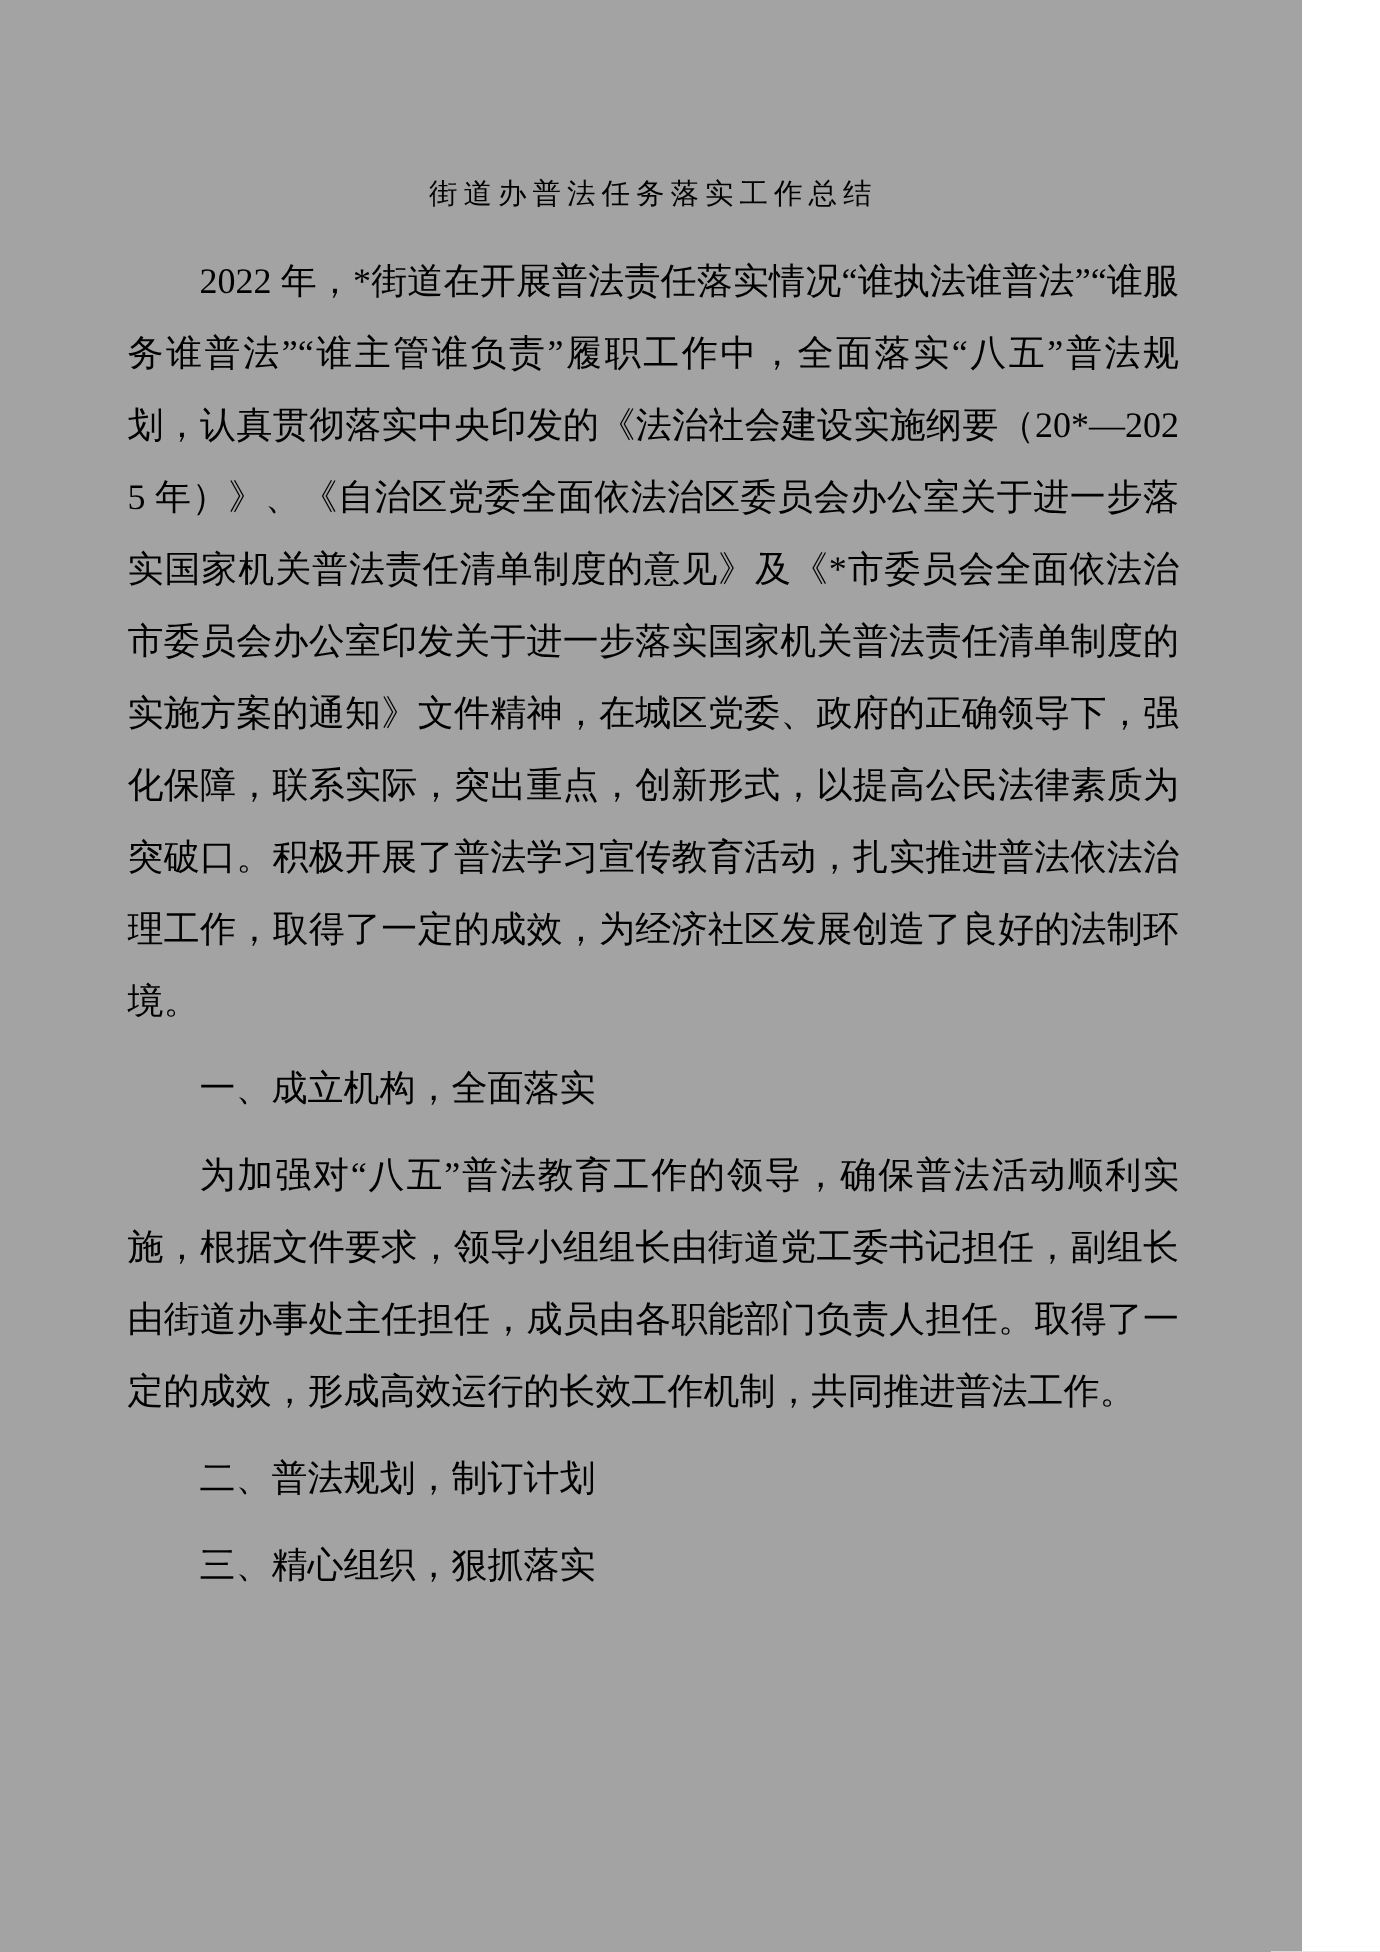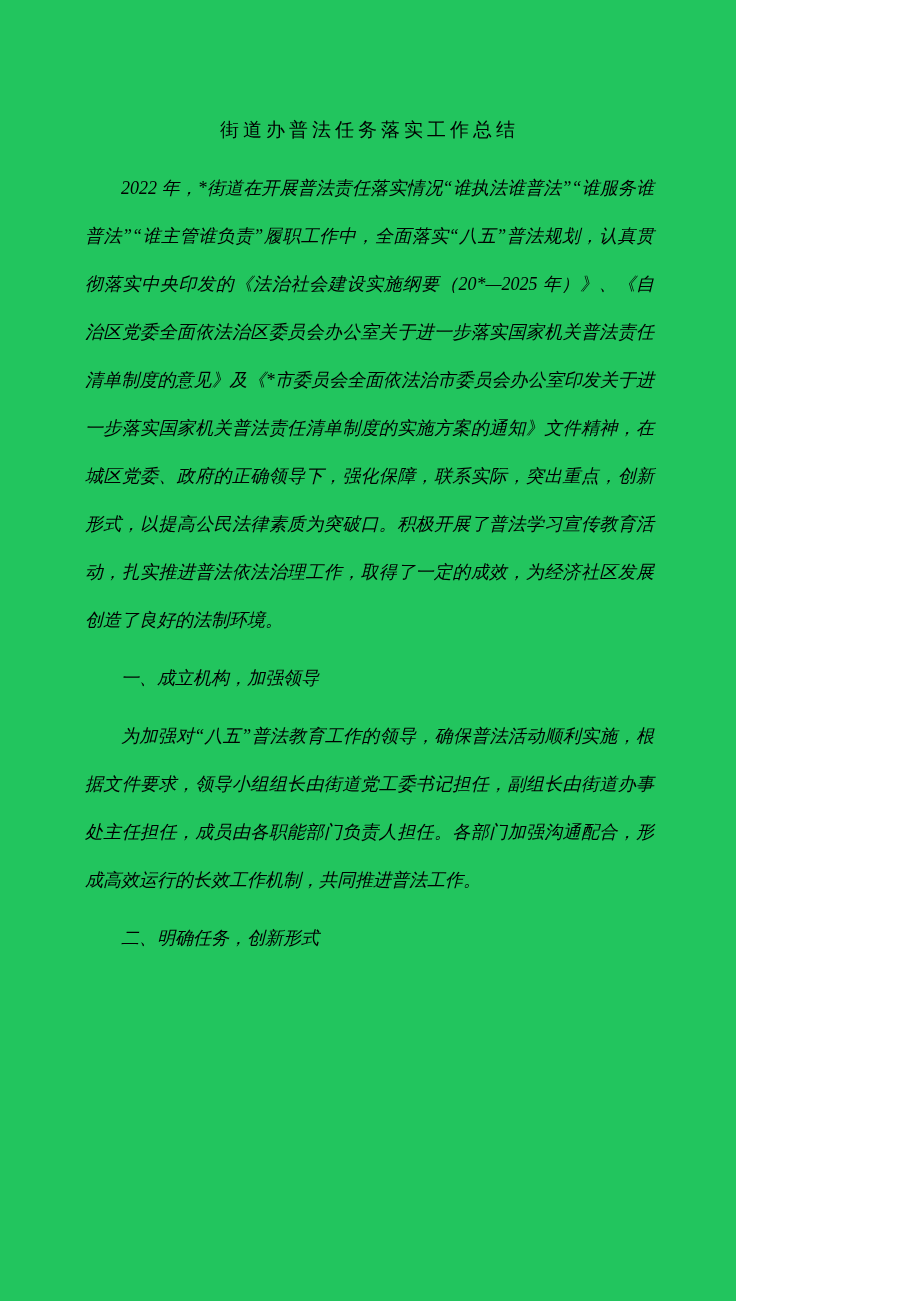--- a/index.html
+++ b/index.html
@@ -9,54 +9,54 @@
     background: #ffffff;
   }
   body {
     width: 920px;
     height: 1301px;
     overflow: hidden;
     font-family: "Liberation Serif", "DejaVu Serif", serif;
     color: #000000;
   }
   .page {
-    width: 736px;
+    width: 868px;
     height: 1301px;
-    background: #22c55e;
+    background: #a3a3a3;
     padding: 106px 82px 40px 85px;
   }
   .doc-title {
     font-size: 19px;
     line-height: 48px;
     text-align: center;
     letter-spacing: 4px;
     font-weight: 400;
     margin: 0 0 10px 0;
     white-space: nowrap;
   }
   .para {
-    font-size: 18px;
+    font-size: 24px;
     line-height: 48px;
     text-align: justify;
     text-indent: 2em;
     margin: 0 0 10px 0;
     word-break: break-all;
-    font-style: italic;
   }
   .para:last-child { margin-bottom: 0; }
 </style>
 </head>
 <body>
 
 <div class="page">
   <div class="doc-title">街道办普法任务落实工作总结</div>
 
   <p class="para">2022 年，*街道在开展普法责任落实情况“谁执法谁普法”“谁服务谁普法”“谁主管谁负责”履职工作中，全面落实“八五”普法规划，认真贯彻落实中央印发的《法治社会建设实施纲要（20*—2025 年）》、《自治区党委全面依法治区委员会办公室关于进一步落实国家机关普法责任清单制度的意见》及《*市委员会全面依法治市委员会办公室印发关于进一步落实国家机关普法责任清单制度的实施方案的通知》文件精神，在城区党委、政府的正确领导下，强化保障，联系实际，突出重点，创新形式，以提高公民法律素质为突破口。积极开展了普法学习宣传教育活动，扎实推进普法依法治理工作，取得了一定的成效，为经济社区发展创造了良好的法制环境。</p>
 
-  <p class="para">一、成立机构，加强领导</p>
+  <p class="para">一、成立机构，全面落实</p>
 
-  <p class="para">为加强对“八五”普法教育工作的领导，确保普法活动顺利实施，根据文件要求，领导小组组长由街道党工委书记担任，副组长由街道办事处主任担任，成员由各职能部门负责人担任。各部门加强沟通配合，形成高效运行的长效工作机制，共同推进普法工作。</p>
+  <p class="para">为加强对“八五”普法教育工作的领导，确保普法活动顺利实施，根据文件要求，领导小组组长由街道党工委书记担任，副组长由街道办事处主任担任，成员由各职能部门负责人担任。取得了一定的成效，形成高效运行的长效工作机制，共同推进普法工作。</p>
 
-  <p class="para">二、明确任务，创新形式</p>
+  <p class="para">二、普法规划，制订计划</p>
 
 
+  <p class="para">三、精心组织，狠抓落实</p>
 
 </div>
 
 </body></html>

